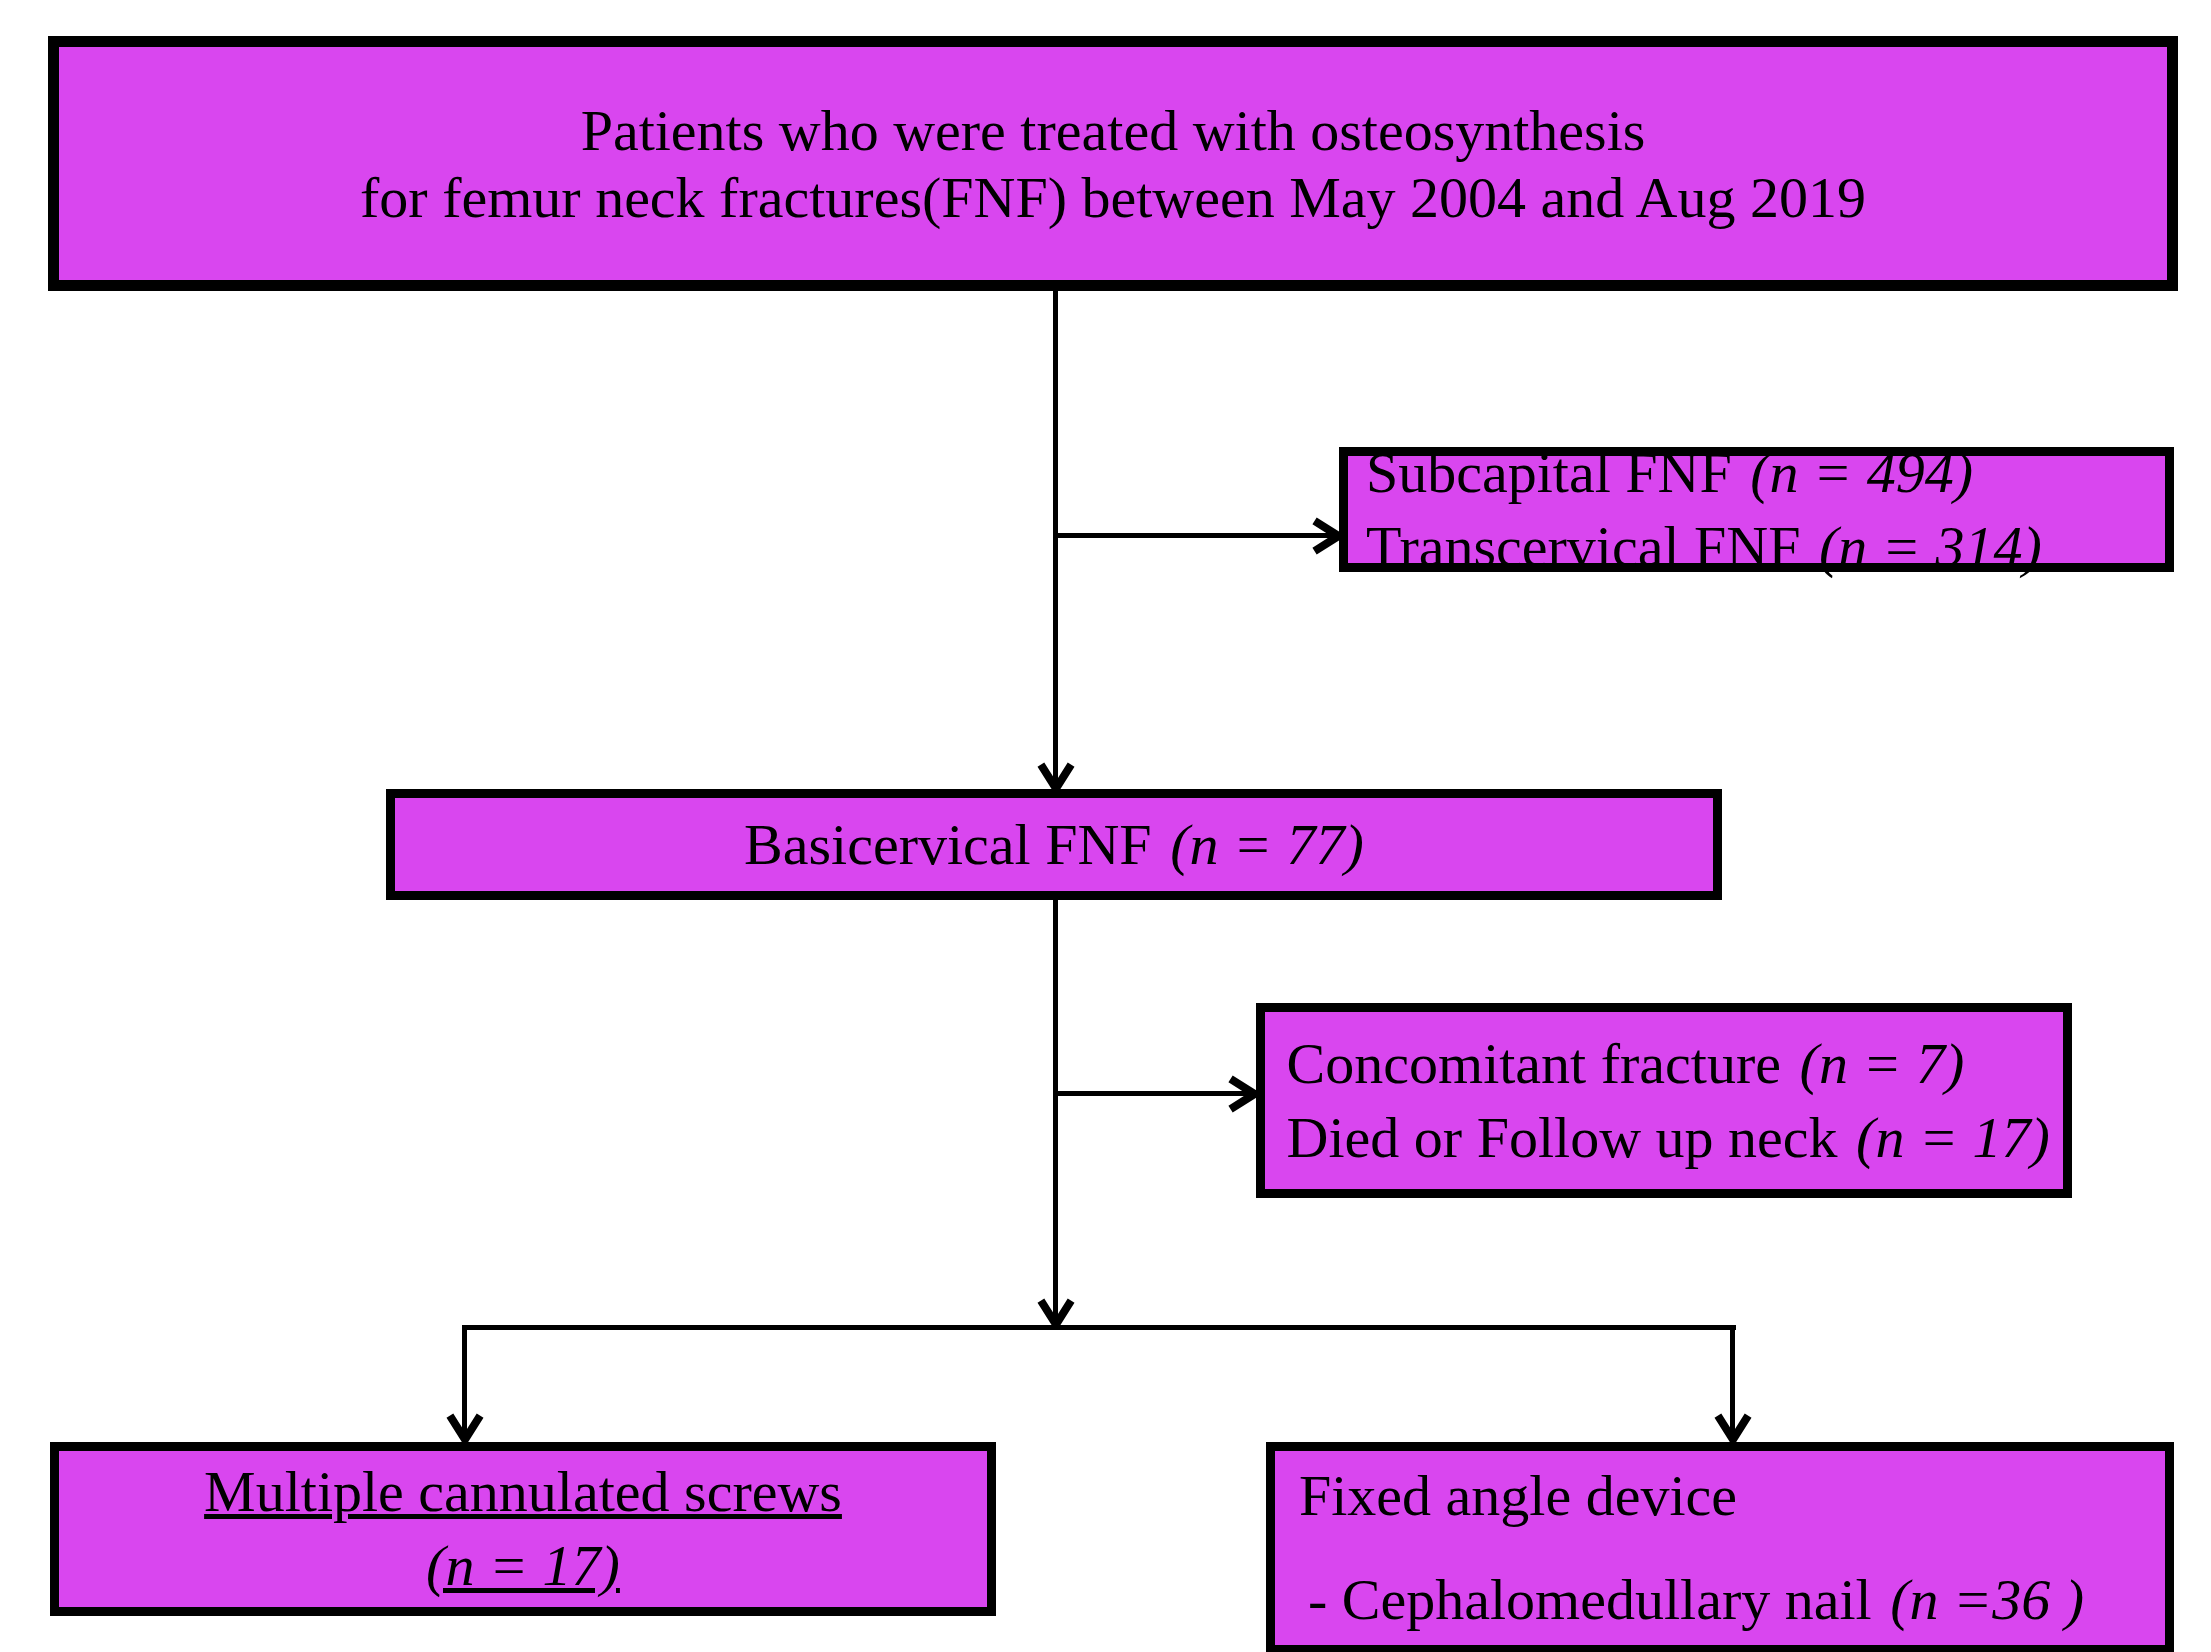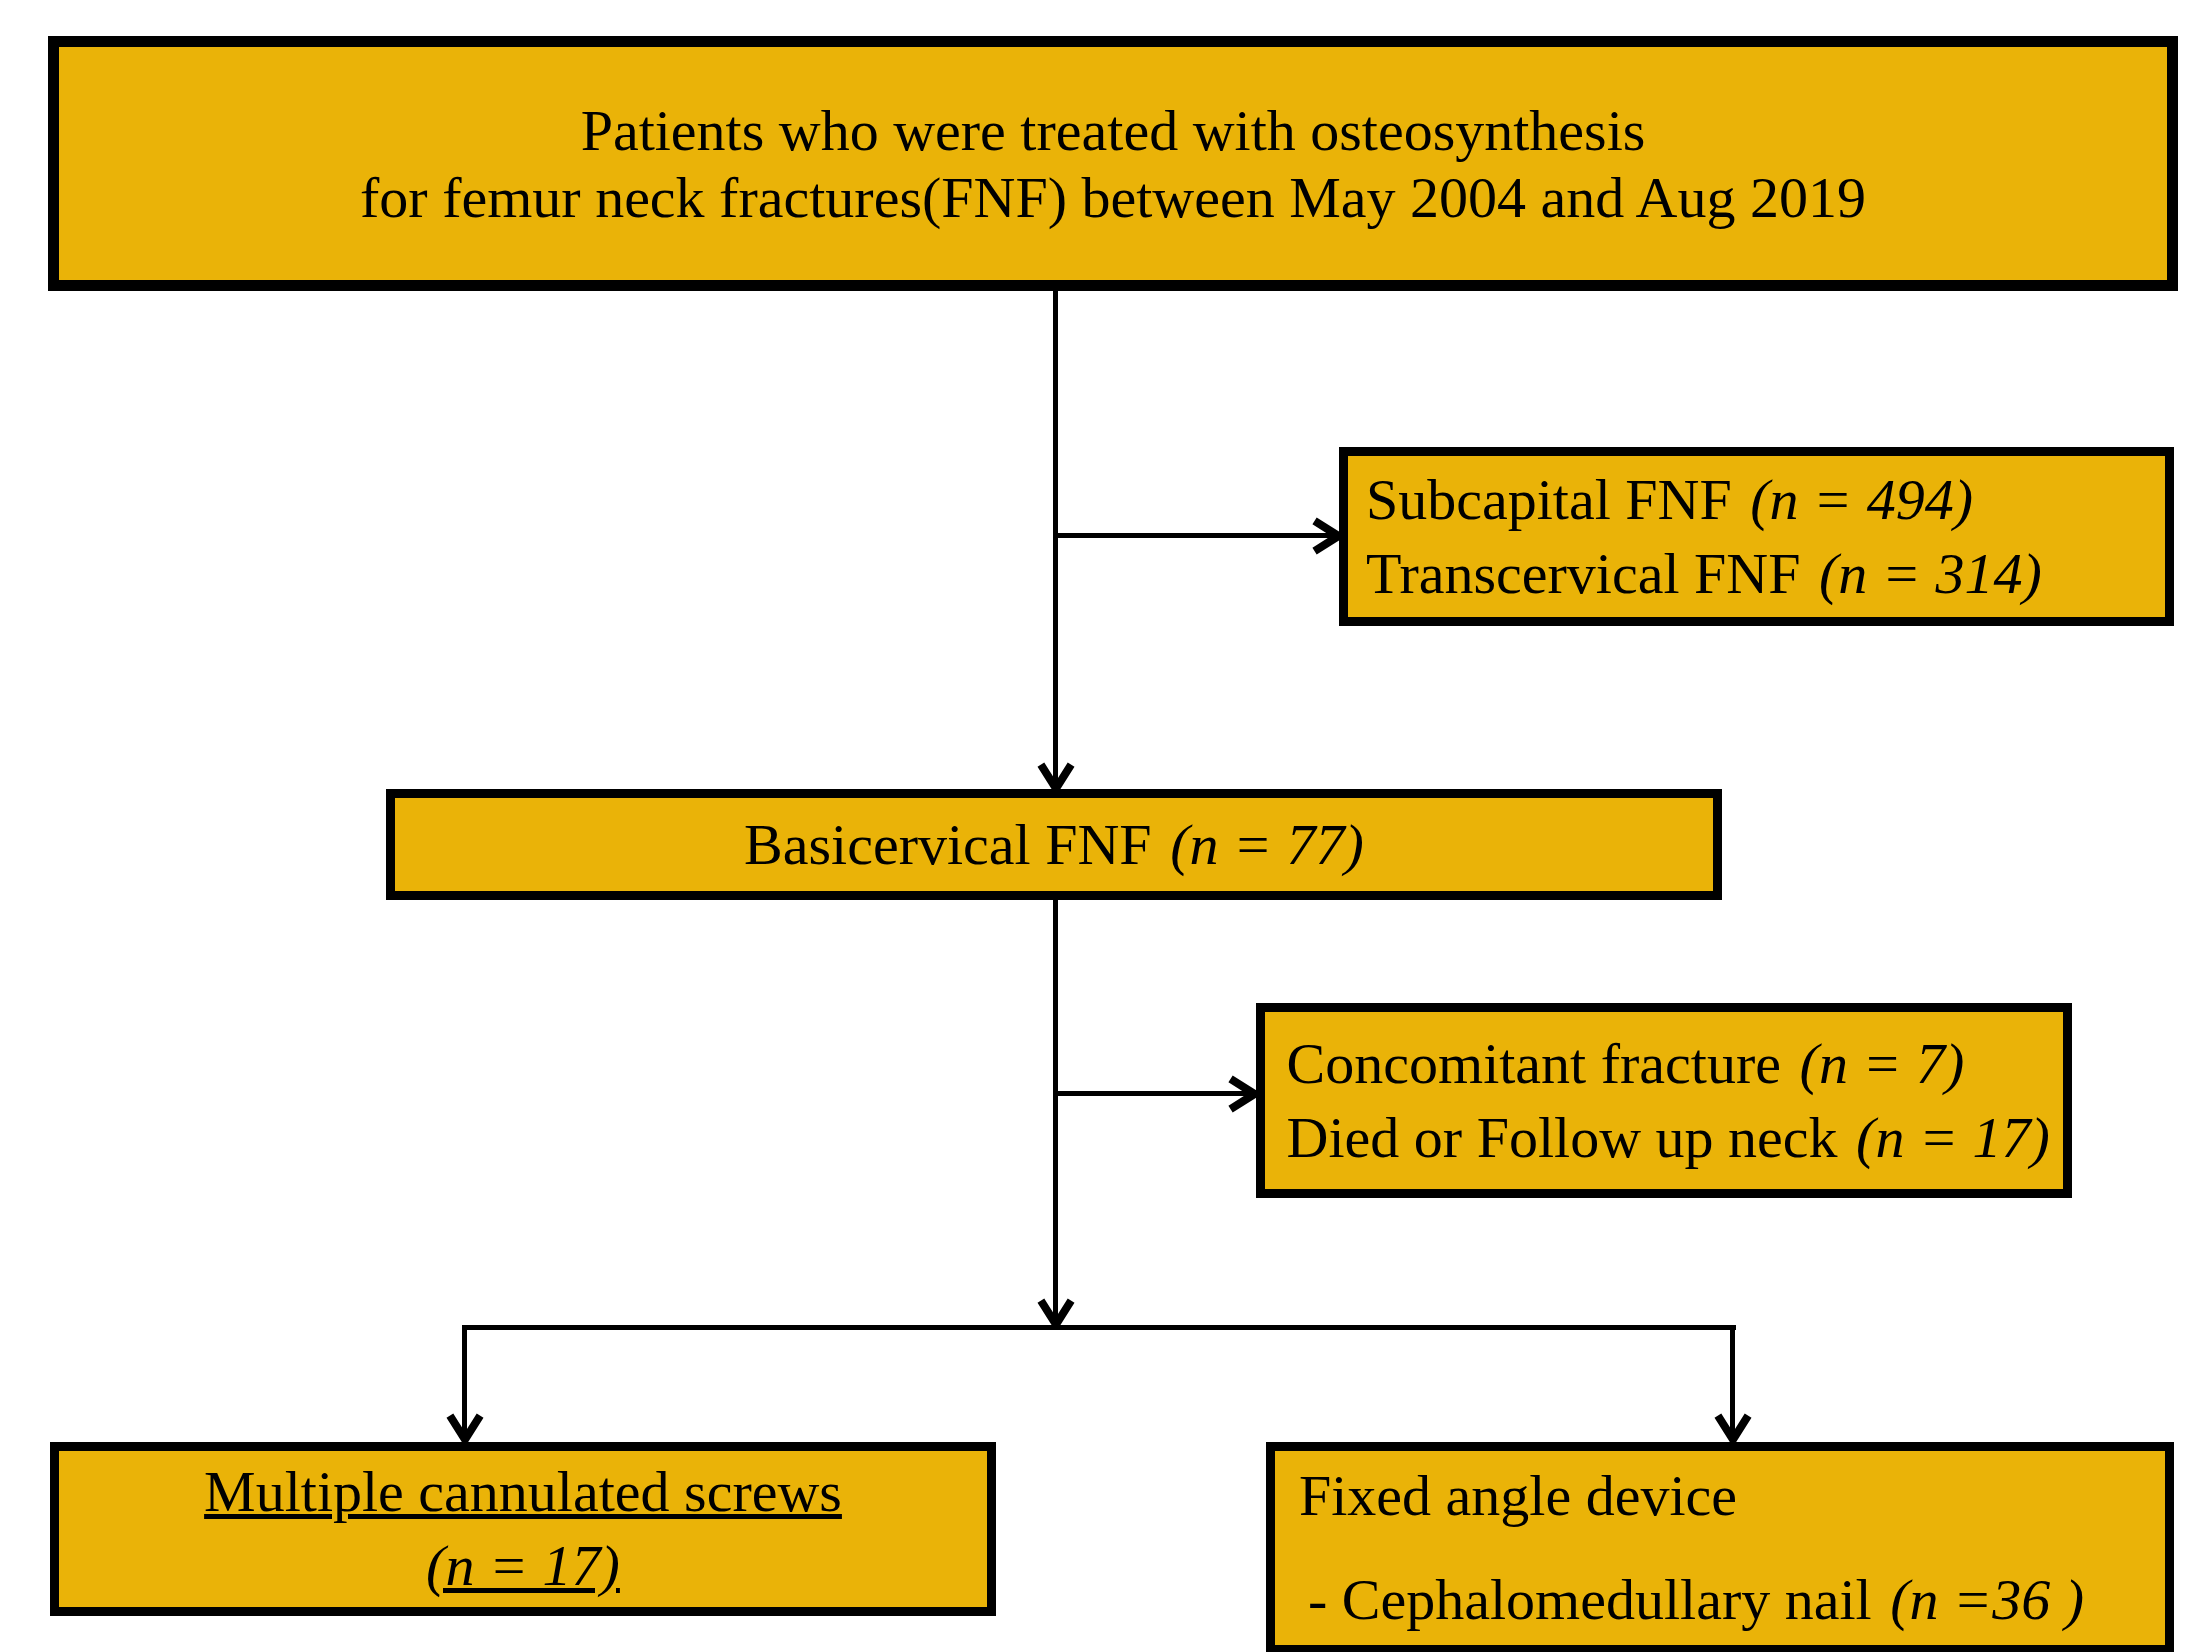--- a/index.html
+++ b/index.html
@@ -11,21 +11,21 @@
     position: relative;
     width: 2212px;
     height: 1653px;
     background: #ffffff;
     font-family: "Liberation Serif", "DejaVu Serif", serif;
     color: #000000;
     overflow: hidden;
   }
   .box {
     position: absolute;
-    background: #eab308;
+    background: #d946ef;
     border: 9px solid #000000;
     box-sizing: border-box;
     display: flex;
     flex-direction: column;
     justify-content: center;
     font-size: 58px;
     line-height: 74px;
     white-space: nowrap;
   }
   .box.centered { text-align: center; }
@@ -42,21 +42,21 @@
   }
 
   
   .arrow {
     position: absolute;
   }
   .arrow svg { display: block; }
 
   
   .box-patients   { left: 48px;   top: 36px;   width: 2130px; height: 255px; }
-  .box-subcap     { left: 1339px; top: 447px;  width: 835px;  height: 179px; padding-left: 18px; }
+  .box-subcap     { left: 1339px; top: 447px;  width: 835px;  height: 125px; padding-left: 18px; }
   .box-basicerv   { left: 386px;  top: 789px;  width: 1336px; height: 111px; }
   .box-concom     { left: 1256px; top: 1003px; width: 816px; height: 195px; padding-left: 21.6px; }
   .box-screws     { left: 50px;   top: 1442px; width: 946px; height: 174px; text-decoration: underline; }
   .box-fixed      { left: 1266px; top: 1442px; width: 908px; height: 212px; padding-left: 24px; gap: 30px; }
 
   
   .v1    { left: 1053px; top: 290px;  width: 5.4px;    height: 497px; }
   .h1    { left: 1056px; top: 533px;  width: 279px;  height: 5.4px;  }
   .v2    { left: 1053px; top: 894px;  width: 5.4px;    height: 432px; }
   .h2    { left: 1056px; top: 1091px; width: 197px;  height: 5.4px;  }

